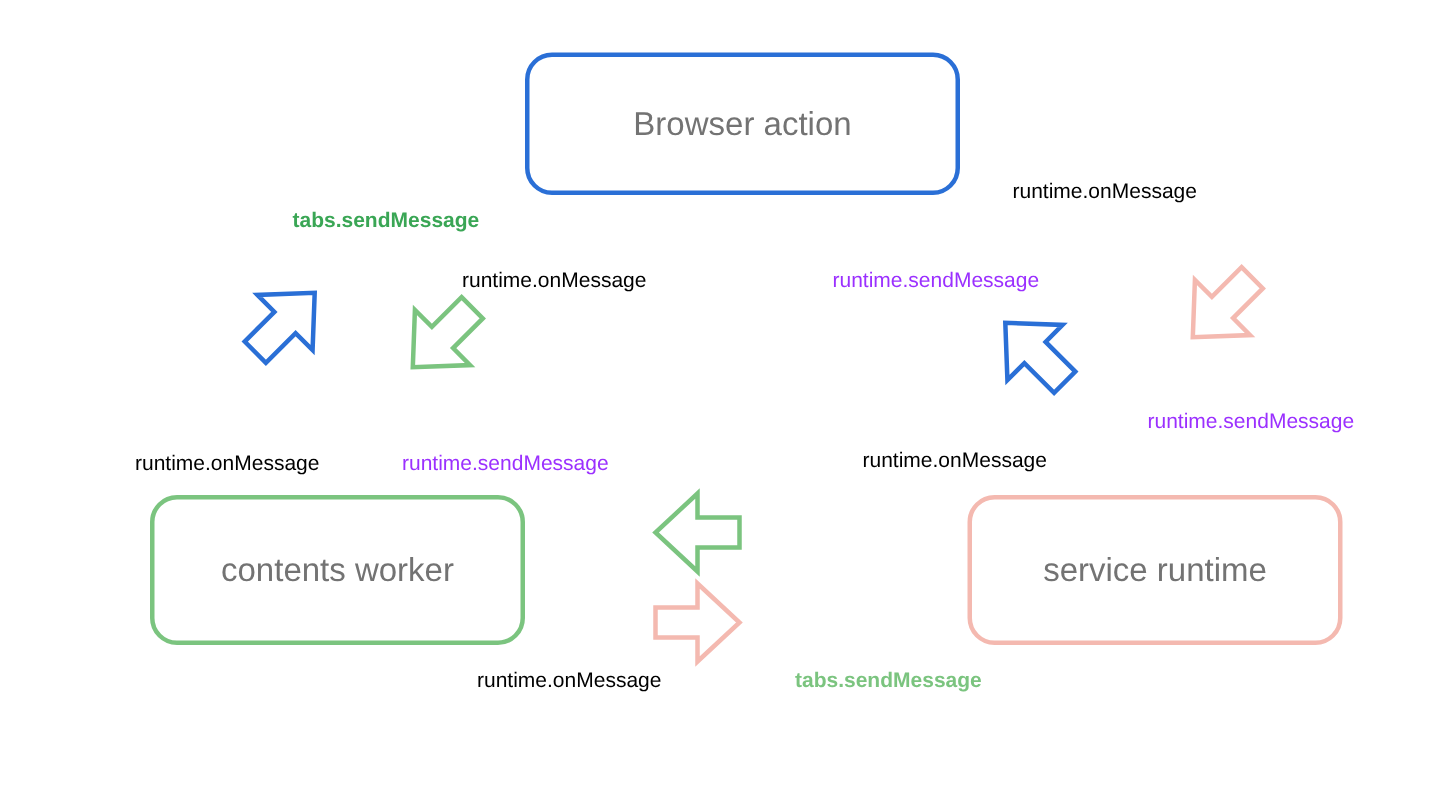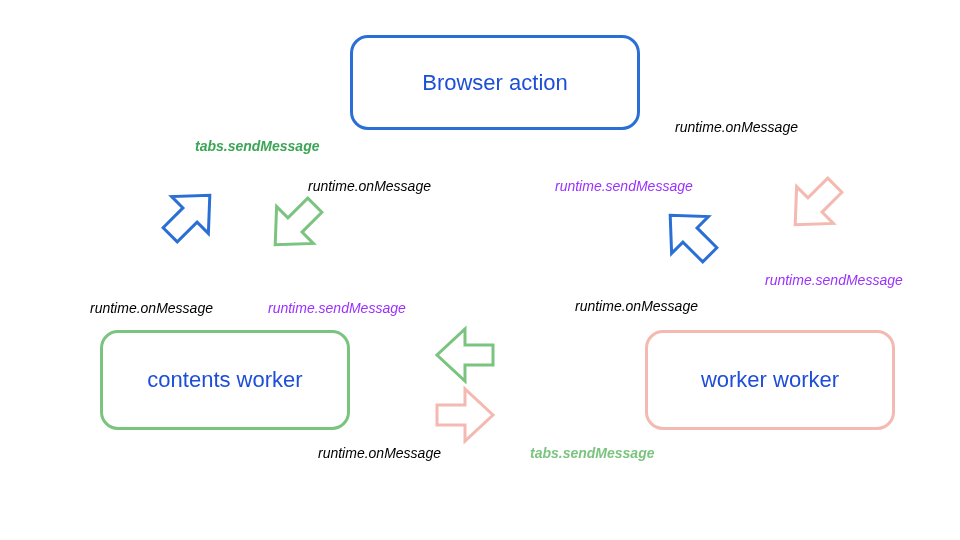--- a/index.html
+++ b/index.html
@@ -16,46 +16,45 @@
     position: absolute;
     border-radius: 18px;
     display: flex;
     align-items: center;
     justify-content: center;
     background: #ffffff;
     box-sizing: border-box;
   }
   .node-label {
     font-size: 22px;
-    color: #1d4ed8;
+    color: #737373;
   }
   .label {
     position: absolute;
     font-size: 14px;
     white-space: nowrap;
-    font-style: italic;
   }
   svg.arrow {
     position: absolute;
     overflow: visible;
   }
 </style>
 </head>
 <body>
 
 <div class="node" style="left:350px; top:35px; width:290px; height:95px; border:3px solid #2a6fd6;">
   <span class="node-label">Browser action</span>
 </div>
 
 <div class="node" style="left:100px; top:330px; width:250px; height:100px; border:3px solid #7bc47f;">
   <span class="node-label">contents worker</span>
 </div>
 
 <div class="node" style="left:645px; top:330px; width:250px; height:100px; border:3px solid #f4b9b0;">
-  <span class="node-label">worker worker</span>
+  <span class="node-label">service runtime</span>
 </div>
 
 <svg class="arrow" style="left:150px; top:175px;" width="80" height="80">
   <g transform="translate(40,40) rotate(225)">
     <path d="M -10 -28 L 10 -28 L 10 0 L 26 0 L 0 28 L -26 0 L -10 0 Z" fill="#ffffff" stroke="#2a6fd6" stroke-width="3"></path>
   </g>
 </svg>
 
 <svg class="arrow" style="left:255px; top:185px;" width="80" height="80">
   <g transform="translate(40,40) rotate(45)">

